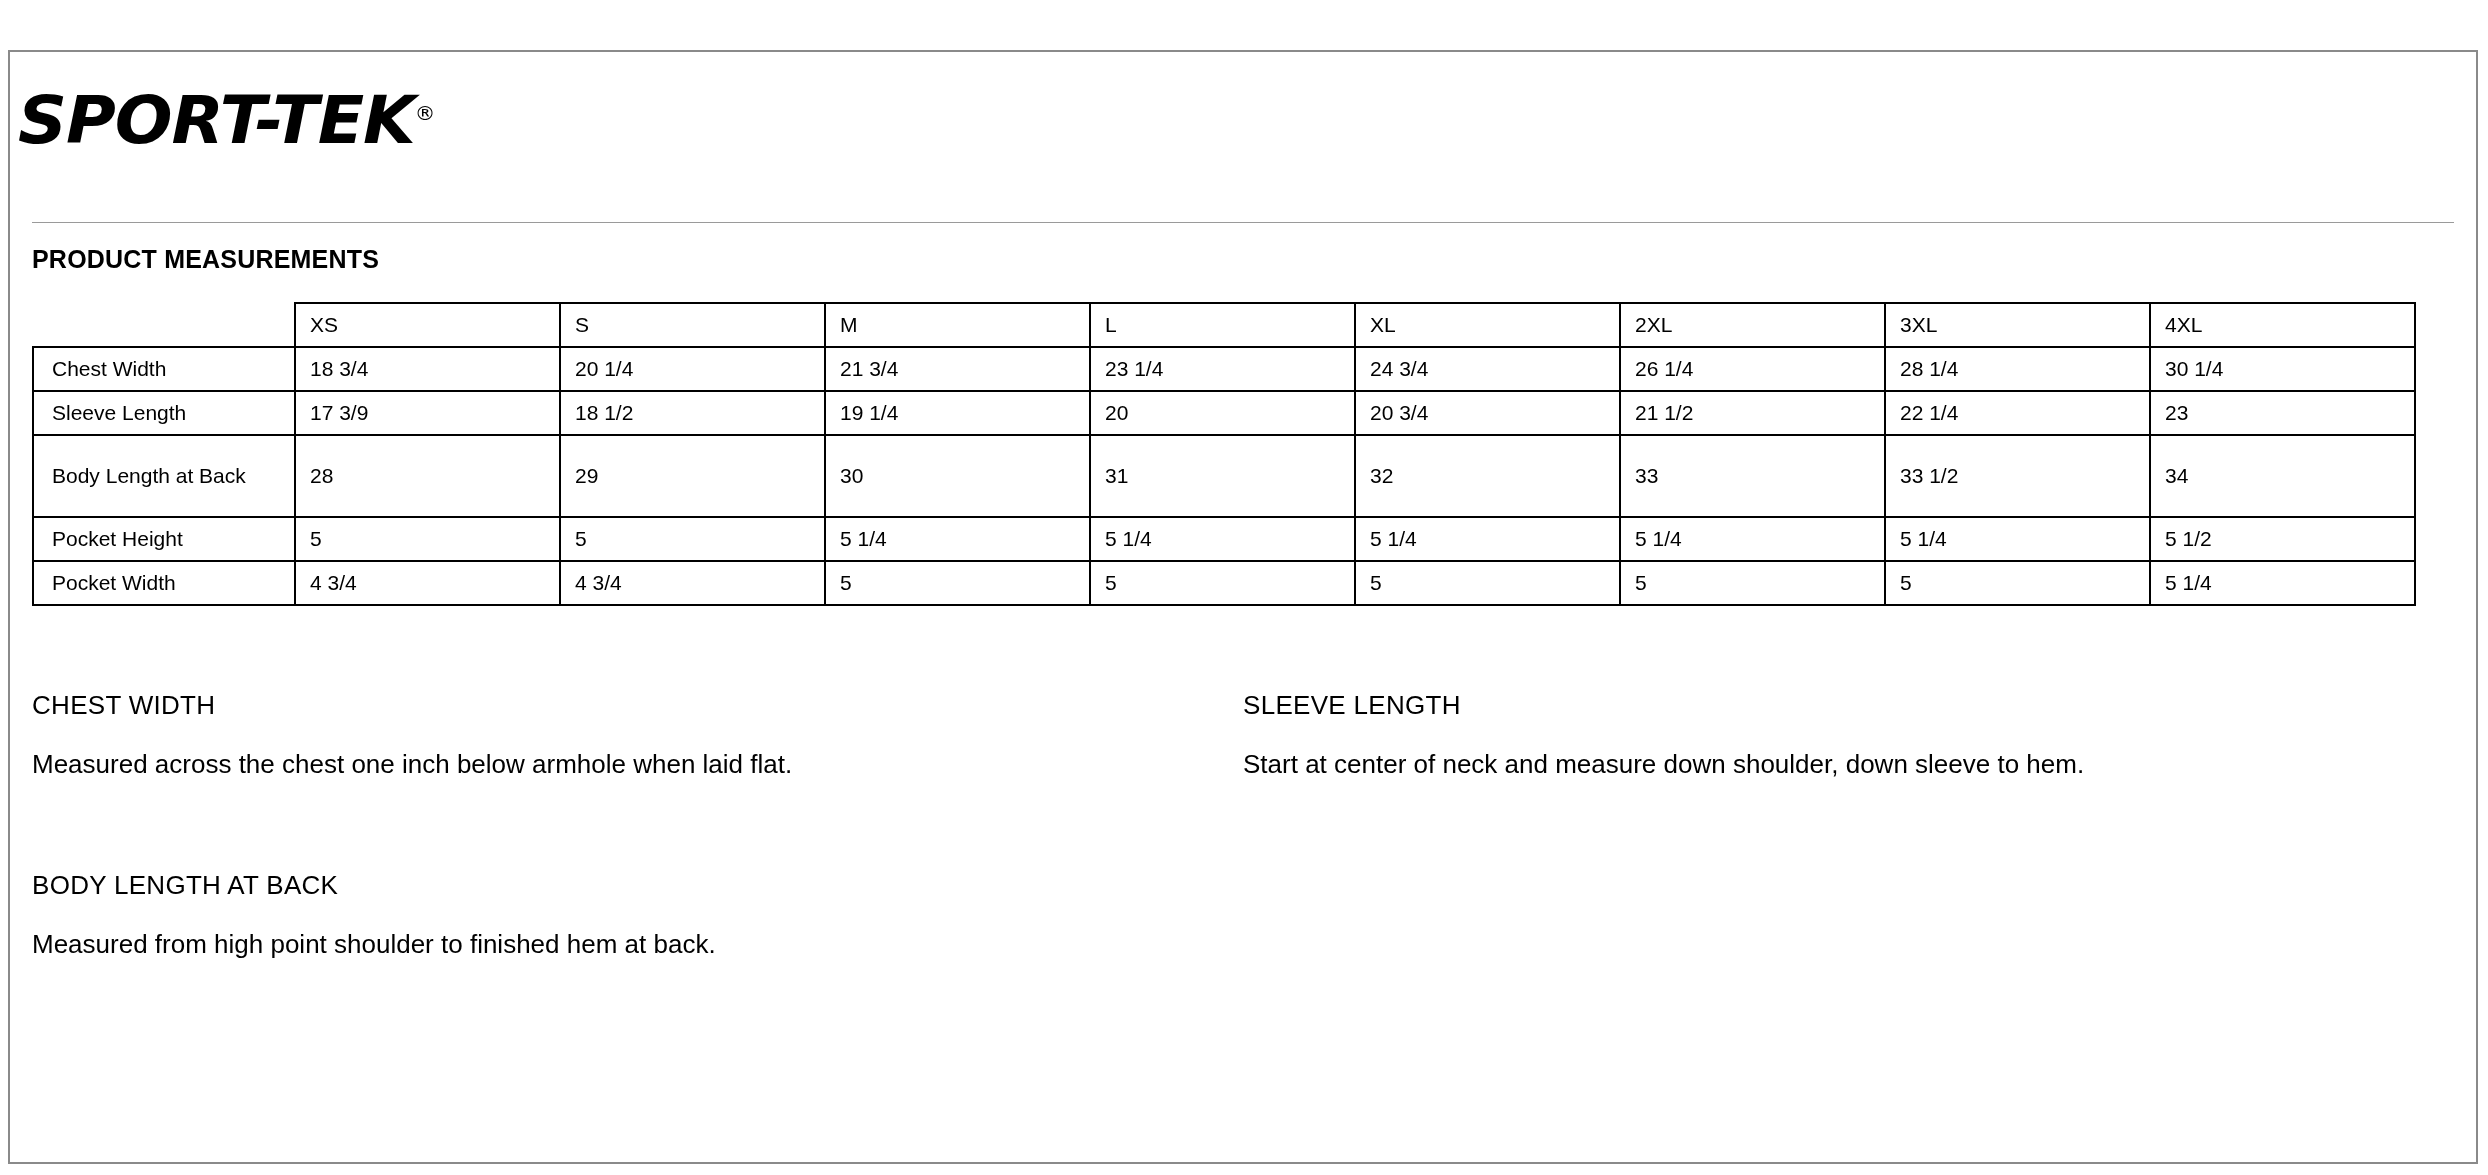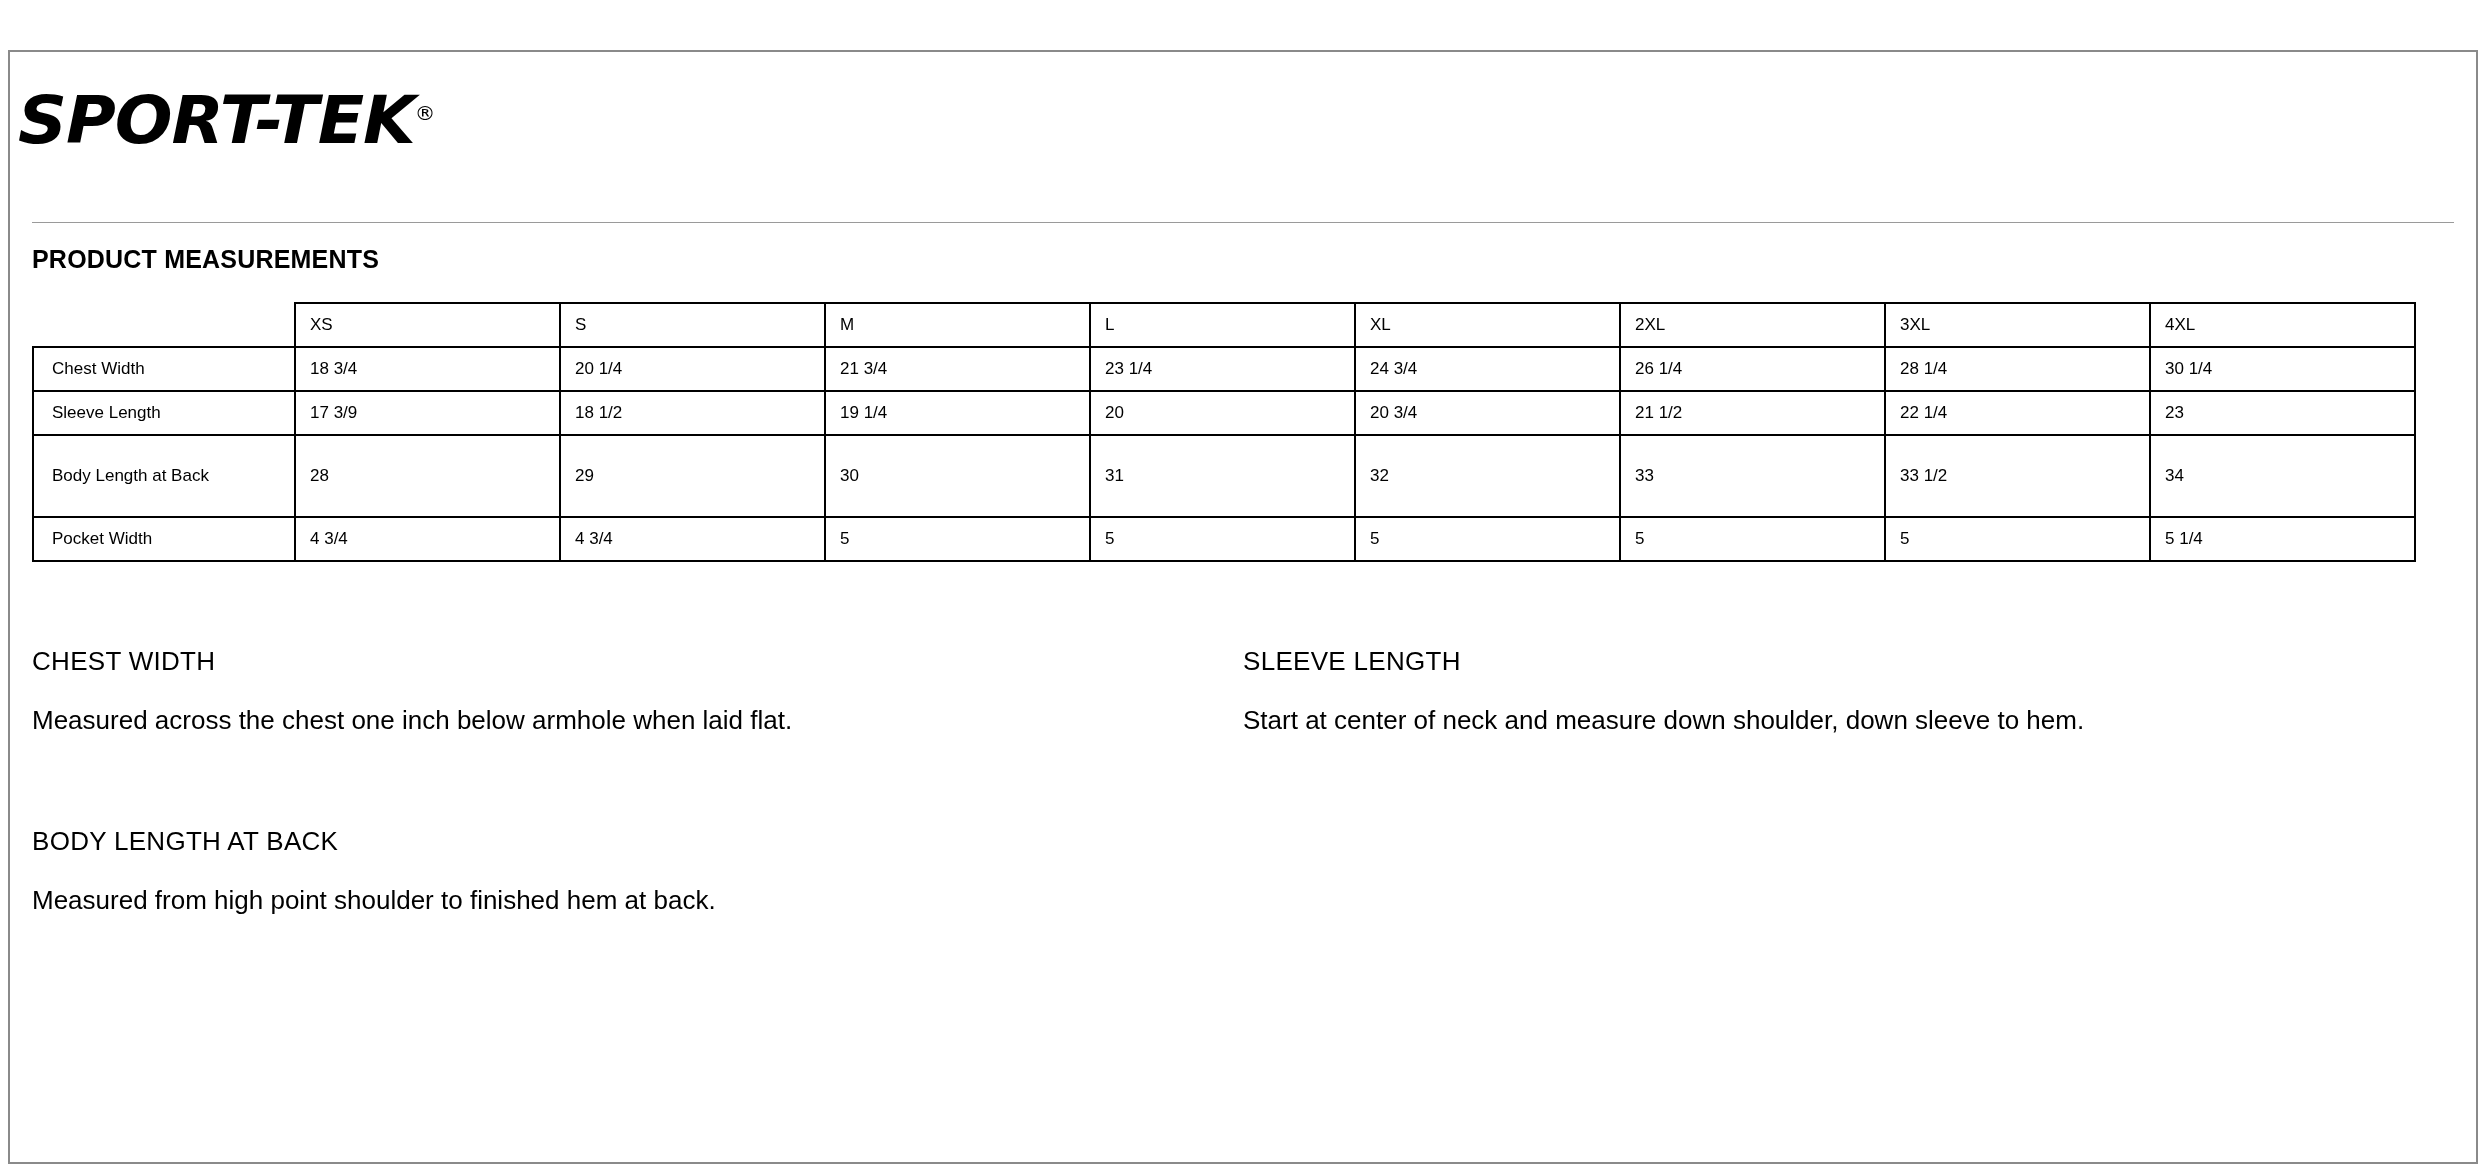--- a/index.html
+++ b/index.html
@@ -67,21 +67,21 @@
     letter-spacing: 0.2px;
   }
   
   .table-wrap {
     margin: 28px 22px 0 22px;
   }
   table.measurements {
     border-collapse: collapse;
     width: 2384px;
     table-layout: fixed;
-    font-size: 17px;
+    font-size: 21px;
     padding-left: 12px;
   }
   table.measurements th,
   table.measurements td {
     border: 2px solid #000000;
     text-align: left;
     vertical-align: middle;
     padding: 8px 10px 8px 14px;
     font-weight: normal;
     height: 44px;
@@ -201,20 +201,31 @@
             <td>28</td>
             <td>29</td>
             <td>30</td>
             <td>31</td>
             <td>32</td>
             <td>33</td>
             <td>33 1/2</td>
             <td>34</td>
           </tr>
           <tr>
+            <td class="row-label">Pocket Height</td>
+            <td>5</td>
+            <td>5</td>
+            <td>5 1/4</td>
+            <td>5 1/4</td>
+            <td>5 1/4</td>
+            <td>5 1/4</td>
+            <td>5 1/4</td>
+            <td>5 1/2</td>
+          </tr>
+          <tr>
             <td class="row-label">Pocket Width</td>
             <td>4 3/4</td>
             <td>4 3/4</td>
             <td>5</td>
             <td>5</td>
             <td>5</td>
             <td>5</td>
             <td>5</td>
             <td>5 1/4</td>
           </tr>

